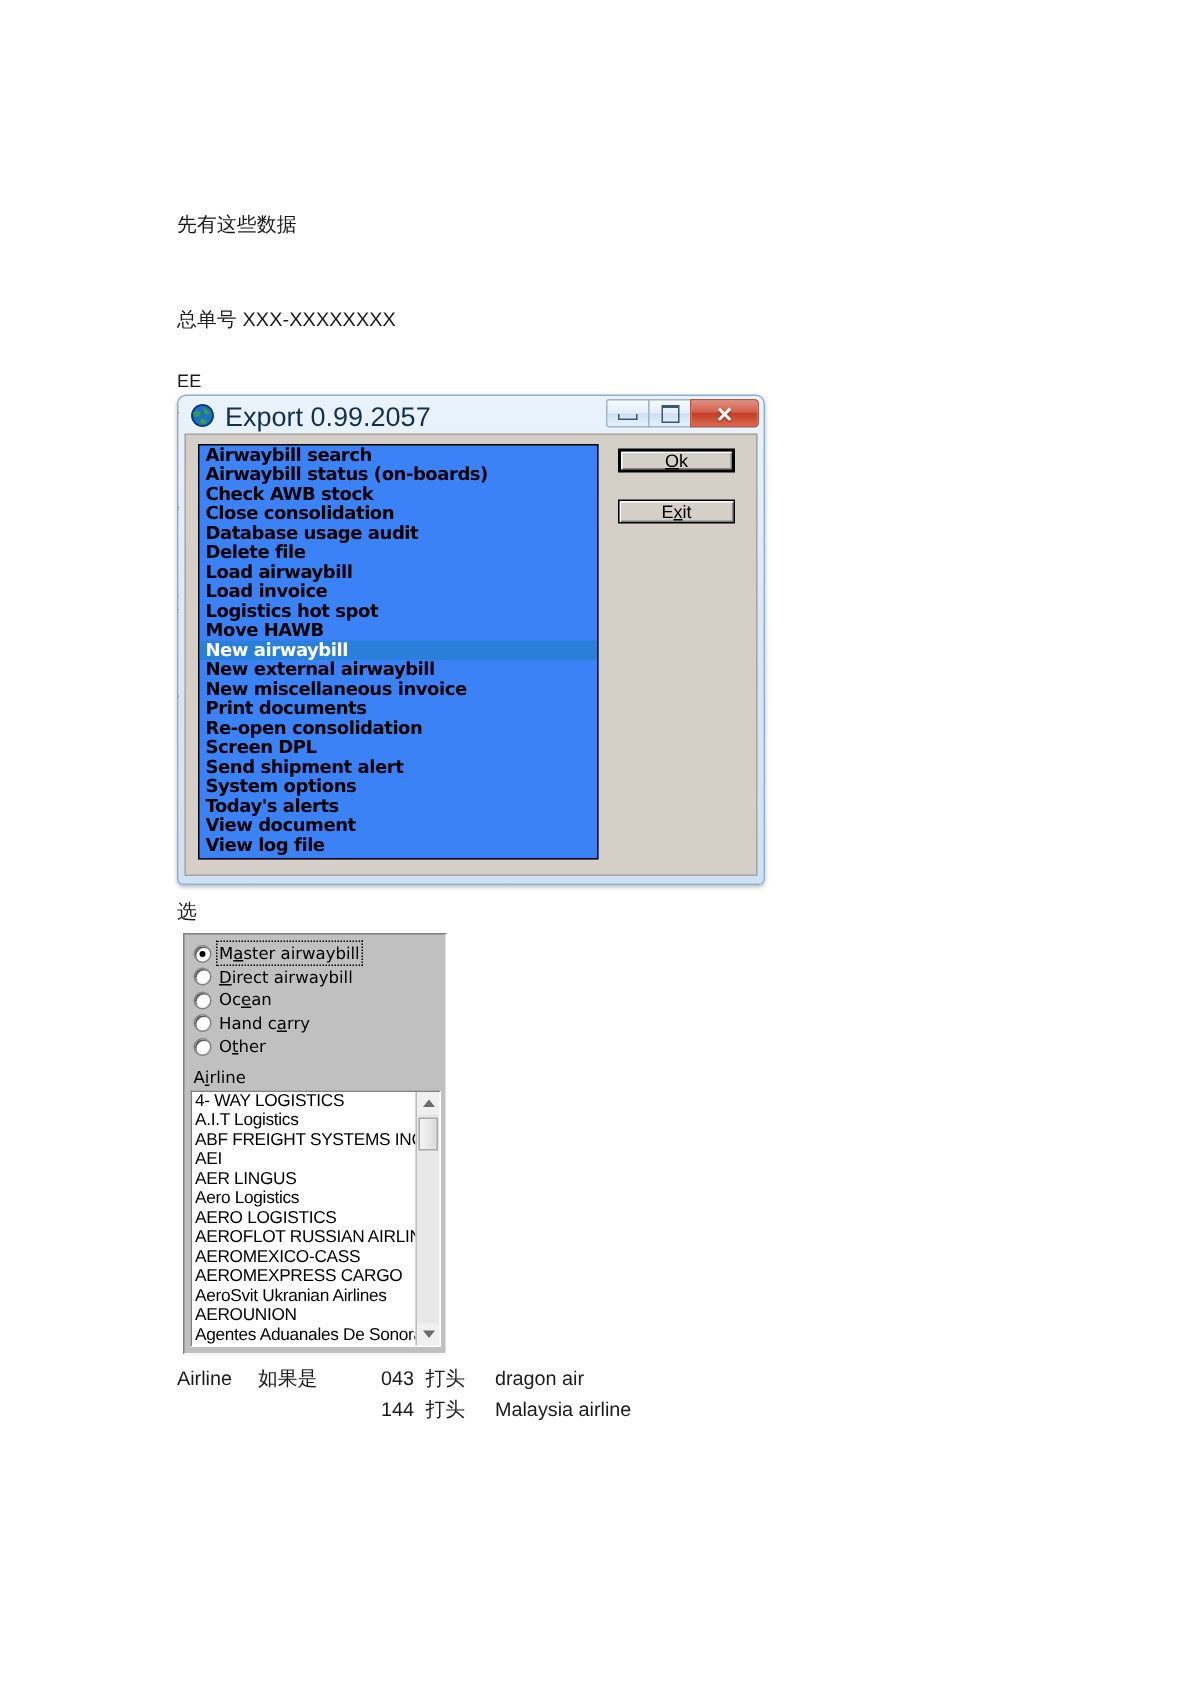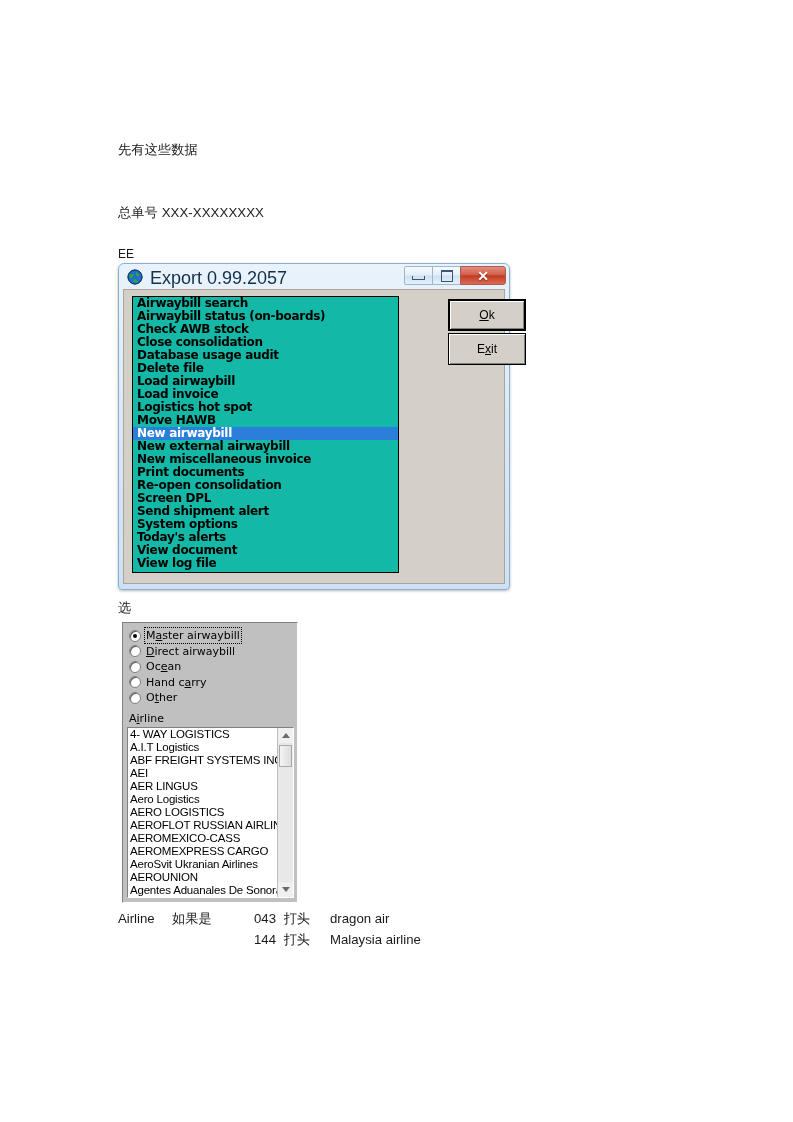--- a/index.html
+++ b/index.html
@@ -130,21 +130,21 @@
     color: #ffffff; font-size: 14px; font-weight: bold;
     line-height: 14px; text-shadow: 0 1px 1px rgba(90,20,10,.8);
     font-family: "Liberation Sans", sans-serif;
   }
 
   
   #menu-list {
     position: absolute;
     left: 8px; top: 6px;
     width: 267px; height: 277px;
-    background: #14b8a6;
+    background: #3b82f6;
     border: 1px solid #000000;
     box-sizing: border-box;
     overflow: hidden;
   }
   .menu-item {
     height: 13px;
     line-height: 13px;
     padding-left: 4px;
     font-size: 12px;
     font-weight: bold;
@@ -155,27 +155,26 @@
     box-sizing: border-box;
   }
   .menu-item.selected {
     background: #2a7fdb;
     color: #ffffff;
   }
 
   
   .win-btn {
     position: absolute;
-    width: 78px; height: 32px;
+    width: 78px; height: 16px;
     background: #d4d0c8;
     font-size: 12px;
     color: #000;
     display: flex; align-items: center; justify-content: center;
     box-sizing: border-box;
-    margin-left: 36px;
   }
   #btn-ok {
     left: 288px; top: 9px;
     border: 2px solid #000;
     box-shadow: inset 1px 1px 0 #ffffff, inset -1px -1px 0 #808080;
   }
   #btn-exit {
     left: 288px; top: 43px;
     border: 1px solid #000;
     box-shadow: inset 1px 1px 0 #ffffff, inset -1px -1px 0 #808080;

